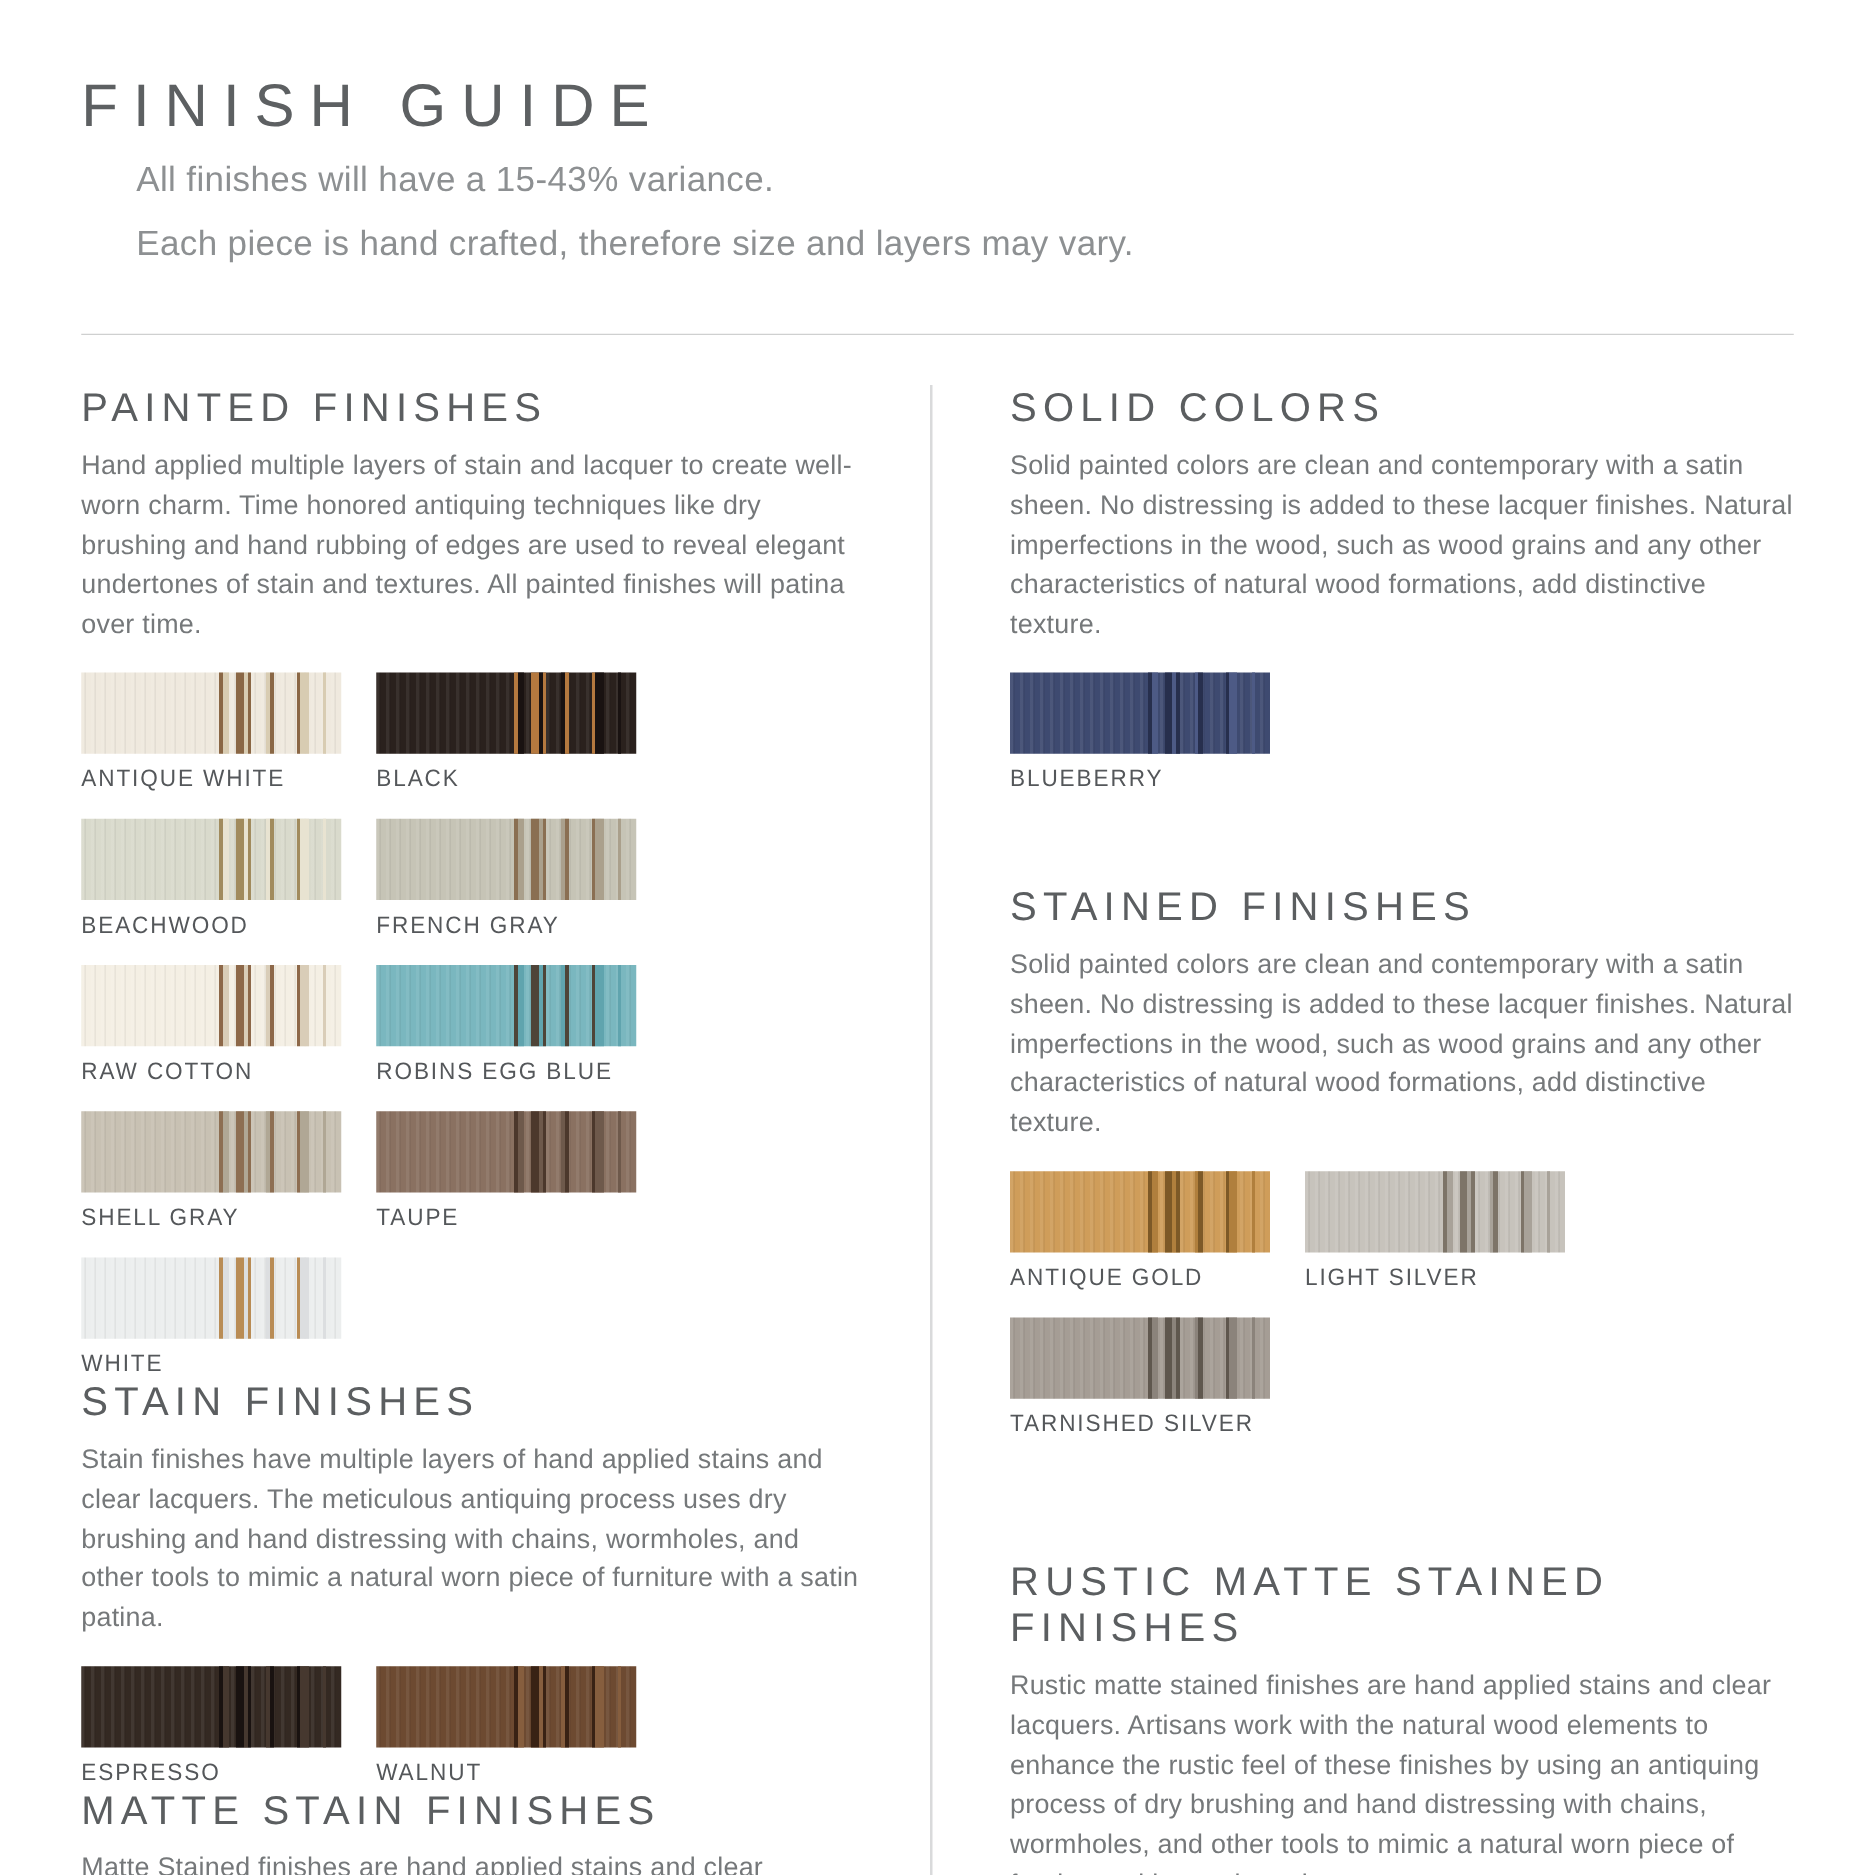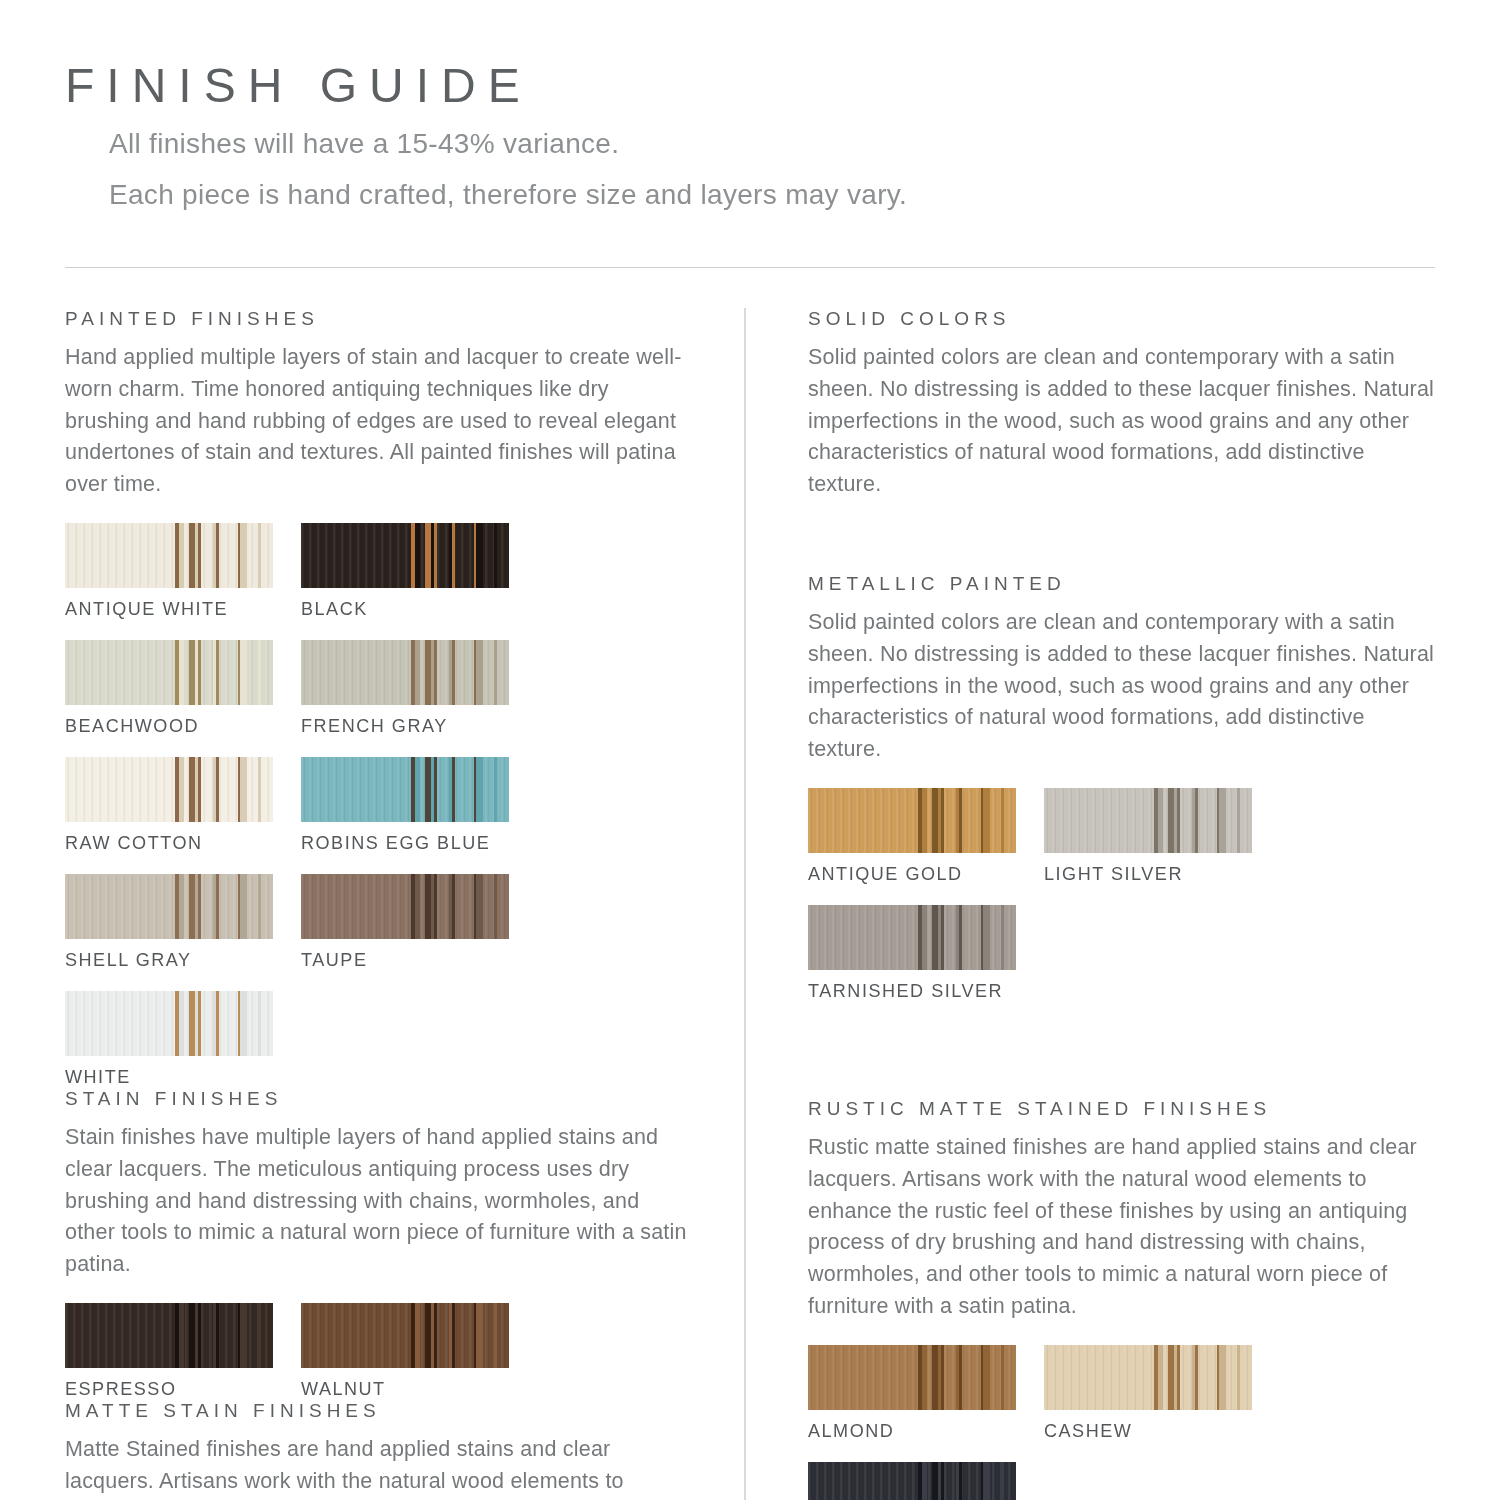--- a/index.html
+++ b/index.html
@@ -17,21 +17,21 @@
   .columns { display:flex; margin-top:40px; align-items:stretch; }
   .col { width:628px; }
   .col-divider { width:2px; background:#d9dadb; margin-left:52px; min-height:1210px; }
   .col-right { margin-left:62px; }
 
   
   .section { margin-top:0; }
   .section + .section { }
   .section.extra-gap { margin-top:72px; }
   .section.extra-gap-lg { margin-top:96px; }
-  .section-heading { font-size:19px; font-weight:500; letter-spacing:5px; color:#5b5e60; margin-bottom:12px; }
+  .section-heading { font-size:32px; font-weight:500; letter-spacing:5px; color:#5b5e60; margin-bottom:12px; }
   .section-desc { font-size:21.5px; color:#75787a; line-height:1.48; margin-bottom:22px; letter-spacing:0.2px; }
 
   
   .swatch-grid { display:flex; flex-wrap:wrap; column-gap:28px; row-gap:20px; }
   .swatch-item { width:208px; }
   .swatch {
     height:65px;
     background-color:var(--base);
     background-image:
       linear-gradient(90deg,
@@ -157,24 +157,30 @@
 
     </div>
 
     <div class="col-divider"></div>
 
     <div class="col col-right">
 
       <div class="section">
         <div class="section-heading">SOLID COLORS</div>
         <div class="section-desc">Solid painted colors are clean and contemporary with a satin sheen. No distressing is added to these lacquer finishes. Natural imperfections in the wood, such as wood grains and any other characteristics of natural wood formations, add distinctive texture.</div>
+        <div class="swatch-grid">
+          <figure class="swatch-item">
+            <div class="swatch" style="--base: #3e4a70; --groove: #272f4d; --mid: #4d5a85;"></div>
+            <figcaption class="swatch-label">BLUEBERRY</figcaption>
+          </figure>
+        </div>
       </div>
 
       <div class="section extra-gap">
-        <div class="section-heading">METALLIC PAINTED</div>
+        <div class="section-heading">STAINED FINISHES</div>
         <div class="section-desc">Solid painted colors are clean and contemporary with a satin sheen. No distressing is added to these lacquer finishes. Natural imperfections in the wood, such as wood grains and any other characteristics of natural wood formations, add distinctive texture.</div>
         <div class="swatch-grid">
           <figure class="swatch-item">
             <div class="swatch" style="--base: #cf9d5a; --groove: #7d5927; --mid: #b07f3d;"></div>
             <figcaption class="swatch-label">ANTIQUE GOLD</figcaption>
           </figure>
           <figure class="swatch-item">
             <div class="swatch" style="--base: #c7c3bc; --groove: #7d7468; --mid: #a8a299;"></div>
             <figcaption class="swatch-label">LIGHT SILVER</figcaption>
           </figure>

